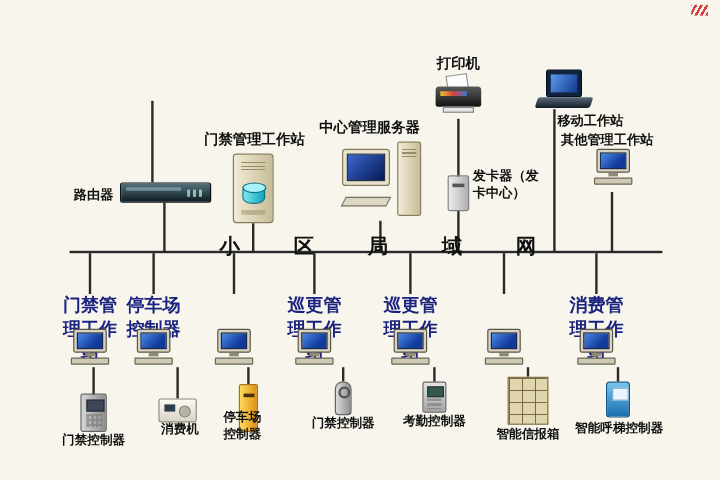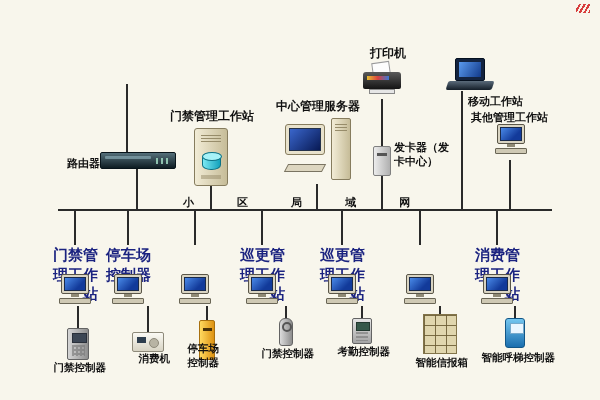--- a/index.html
+++ b/index.html
@@ -6,27 +6,27 @@
   *{margin:0;padding:0;box-sizing:border-box}
   body{background:#e8e8e8;font-family:"Liberation Sans","DejaVu Sans",sans-serif}
   .stage{position:relative;width:600px;height:400px;background:#f8f6ec;overflow:hidden;margin:0 auto}
 
   
   .ln{position:absolute;background:#2a2a2a}
   .v{width:2px}
   .h{height:2px}
 
   
-  .lbl{position:absolute;font-weight:bold;color:#101010;text-align:right;line-height:1.3;word-break:break-all}
+  .lbl{position:absolute;font-weight:bold;color:#101010;text-align:center;line-height:1.3;word-break:break-all}
   .lbl-lg{font-size:12px}
   .lbl-md{font-size:11px}
   .ws-lbl{font-size:15px;color:#1b2380}
   .dev-lbl{font-size:10.5px}
   .nowrap{white-space:nowrap}
-  .lan-lbl{font-size:11px;letter-spacing:20px;white-space:nowrap}
+  .lan-lbl{font-size:17px;letter-spacing:20px;white-space:nowrap}
 
   
   .cloud{position:absolute;left:66px;top:42px;width:122px;height:42px;border-radius:50%;
     background:radial-gradient(ellipse at 38% 32%,#5e76da 0%,#3448ae 55%,#242f86 100%);
     border:1px solid #1e2a78;display:flex;align-items:center;justify-content:center}
   .cloud span{font-size:13px;font-weight:bold;color:#0a1026}
 
   
   .router{position:absolute;left:100px;top:152px;width:76px;height:17px;
     background:linear-gradient(#55707a,#0e1c22);border:1px solid #08141a;border-radius:2px}

